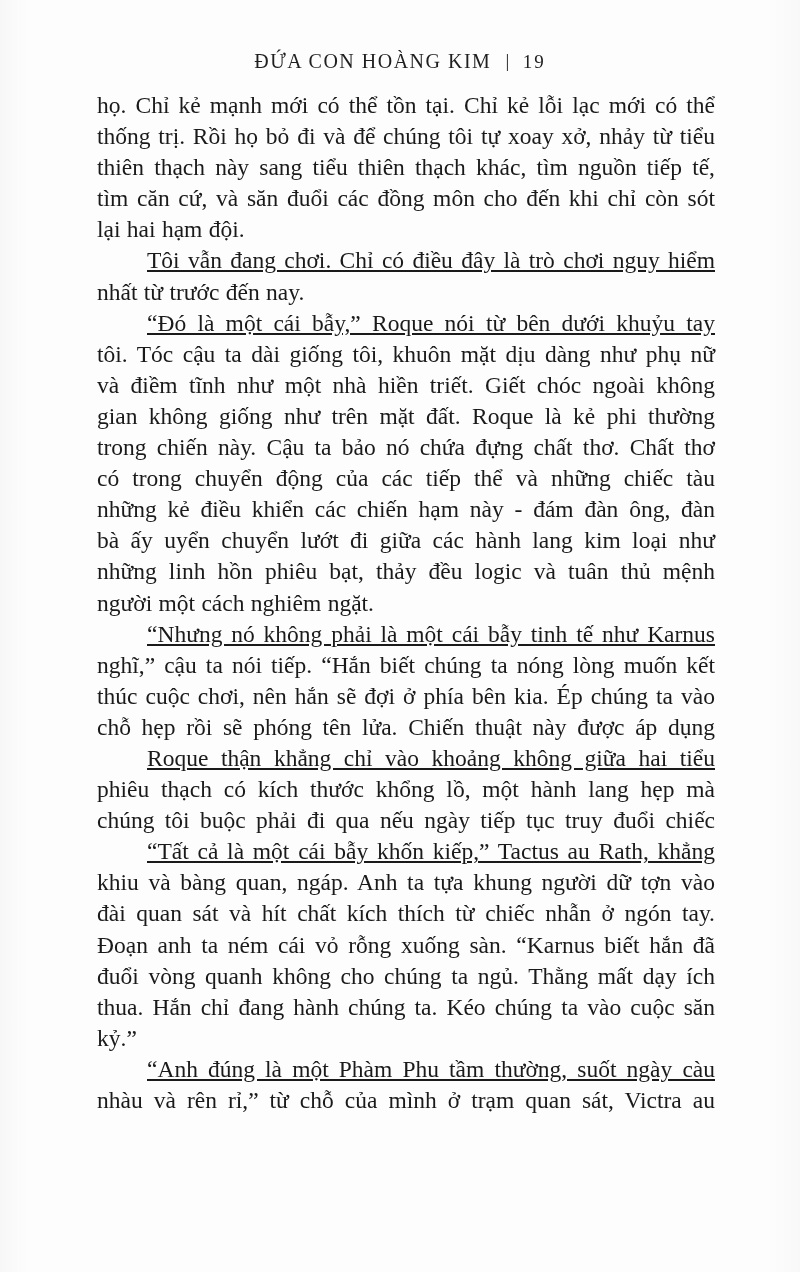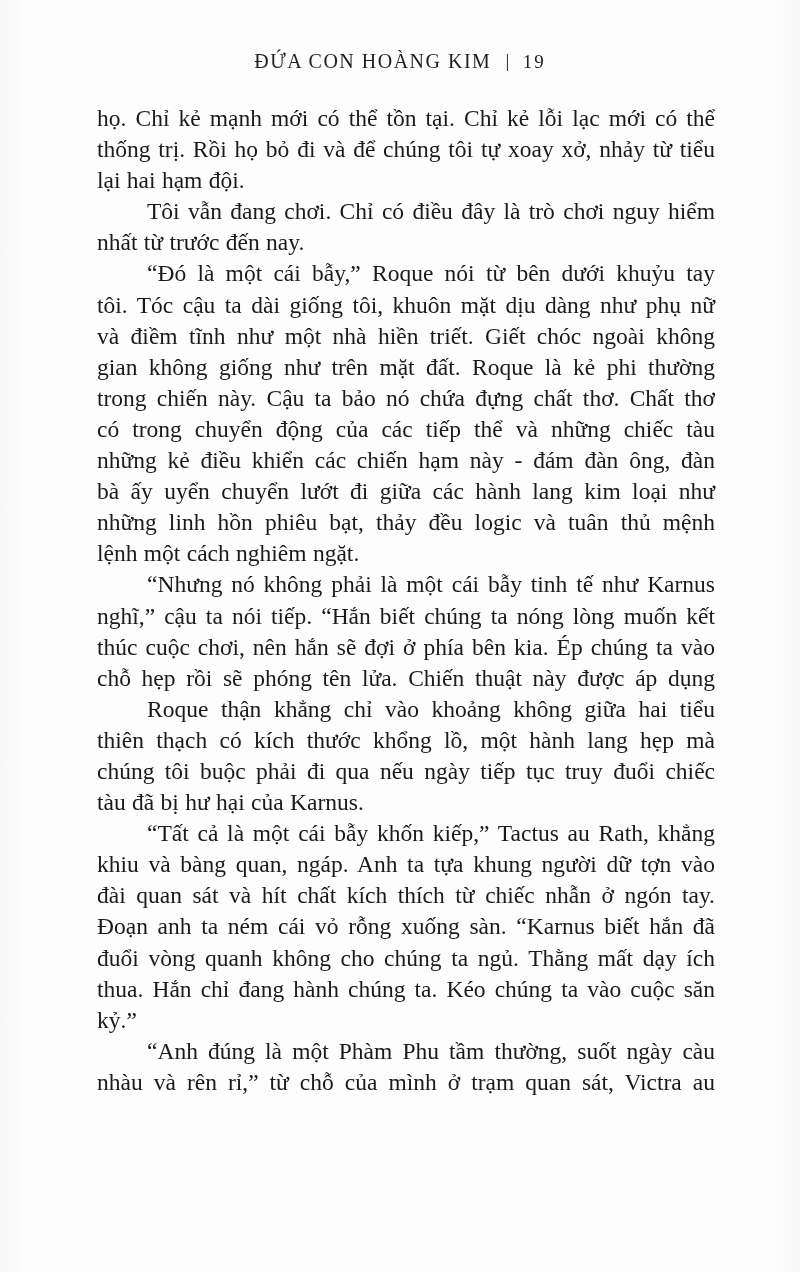--- a/index.html
+++ b/index.html
@@ -32,69 +32,71 @@
     margin: 0 12px 0 14px;
     font-size: 19px;
     transform: translateY(-1px);
   }
   .running-header .pgnum {
     font-size: 19px;
     letter-spacing: 2px;
   }
   .body-text {
     position: absolute;
-    top: 103px;
+    top: 90px;
     left: 97px;
     width: 618px;
     font-size: 23.5px;
     line-height: 31.1px;
   }
   .line {
     text-align: justify;
     text-align-last: justify;
     word-spacing: 0.02em;
   }
   .line.para-end {
     text-align-last: left;
   }
   .line.indent {
     padding-left: 50px;
+    text-decoration: underline;
   }
 </style>
 </head>
 <body>
 
 <div class="page">
   <div class="running-header">
     <span>ĐỨA CON HOÀNG KIM</span><span class="sep">|</span><span class="pgnum">19</span>
   </div>
   <div class="body-text">
       <div class="line">họ. Chỉ kẻ mạnh mới có thể tồn tại. Chỉ kẻ lỗi lạc mới có thể</div>
       <div class="line">thống trị. Rồi họ bỏ đi và để chúng tôi tự xoay xở, nhảy từ tiểu</div>
+      <div class="line">thiên thạch này sang tiểu thiên thạch khác, tìm nguồn tiếp tế,</div>
+      <div class="line">tìm căn cứ, và săn đuổi các đồng môn cho đến khi chỉ còn sót</div>
       <div class="line para-end">lại hai hạm đội.</div>
       <div class="line indent">Tôi vẫn đang chơi. Chỉ có điều đây là trò chơi nguy hiểm</div>
       <div class="line para-end">nhất từ trước đến nay.</div>
       <div class="line indent">“Đó là một cái bẫy,” Roque nói từ bên dưới khuỷu tay</div>
       <div class="line">tôi. Tóc cậu ta dài giống tôi, khuôn mặt dịu dàng như phụ nữ</div>
       <div class="line">và điềm tĩnh như một nhà hiền triết. Giết chóc ngoài không</div>
       <div class="line">gian không giống như trên mặt đất. Roque là kẻ phi thường</div>
       <div class="line">trong chiến này. Cậu ta bảo nó chứa đựng chất thơ. Chất thơ</div>
       <div class="line">có trong chuyển động của các tiếp thể và những chiếc tàu</div>
       <div class="line">những kẻ điều khiển các chiến hạm này - đám đàn ông, đàn</div>
       <div class="line">bà ấy uyển chuyển lướt đi giữa các hành lang kim loại như</div>
       <div class="line">những linh hồn phiêu bạt, thảy đều logic và tuân thủ mệnh</div>
-      <div class="line para-end">lệnh một cách nghiêm ngặt.</div>
+      <div class="line para-end">người một cách nghiêm ngặt.</div>
       <div class="line indent">“Nhưng nó không phải là một cái bẫy tinh tế như Karnus</div>
       <div class="line">nghĩ,” cậu ta nói tiếp. “Hắn biết chúng ta nóng lòng muốn kết</div>
       <div class="line">thúc cuộc chơi, nên hắn sẽ đợi ở phía bên kia. Ép chúng ta vào</div>
       <div class="line">chỗ hẹp rồi sẽ phóng tên lửa. Chiến thuật này được áp dụng</div>
       <div class="line indent">Roque thận khẳng chỉ vào khoảng không giữa hai tiểu</div>
-      <div class="line">thiên thạch có kích thước khổng lồ, một hành lang hẹp mà</div>
+      <div class="line">phiêu thạch có kích thước khổng lồ, một hành lang hẹp mà</div>
       <div class="line">chúng tôi buộc phải đi qua nếu ngày tiếp tục truy đuổi chiếc</div>
-      <div class="line para-end">tàu đã bị hư hại của Karnus.</div>
       <div class="line indent">“Tất cả là một cái bẫy khốn kiếp,” Tactus au Rath, khẳng</div>
       <div class="line">khiu và bàng quan, ngáp. Anh ta tựa khung người dữ tợn vào</div>
       <div class="line">đài quan sát và hít chất kích thích từ chiếc nhẫn ở ngón tay.</div>
       <div class="line">Đoạn anh ta ném cái vỏ rỗng xuống sàn. “Karnus biết hắn đã</div>
       <div class="line">đuổi vòng quanh không cho chúng ta ngủ. Thằng mất dạy ích</div>
       <div class="line">thua. Hắn chỉ đang hành chúng ta. Kéo chúng ta vào cuộc săn</div>
       <div class="line para-end">kỷ.”</div>
       <div class="line indent">“Anh đúng là một Phàm Phu tầm thường, suốt ngày càu</div>
       <div class="line">nhàu và rên rỉ,” từ chỗ của mình ở trạm quan sát, Victra au</div>
     </div>

